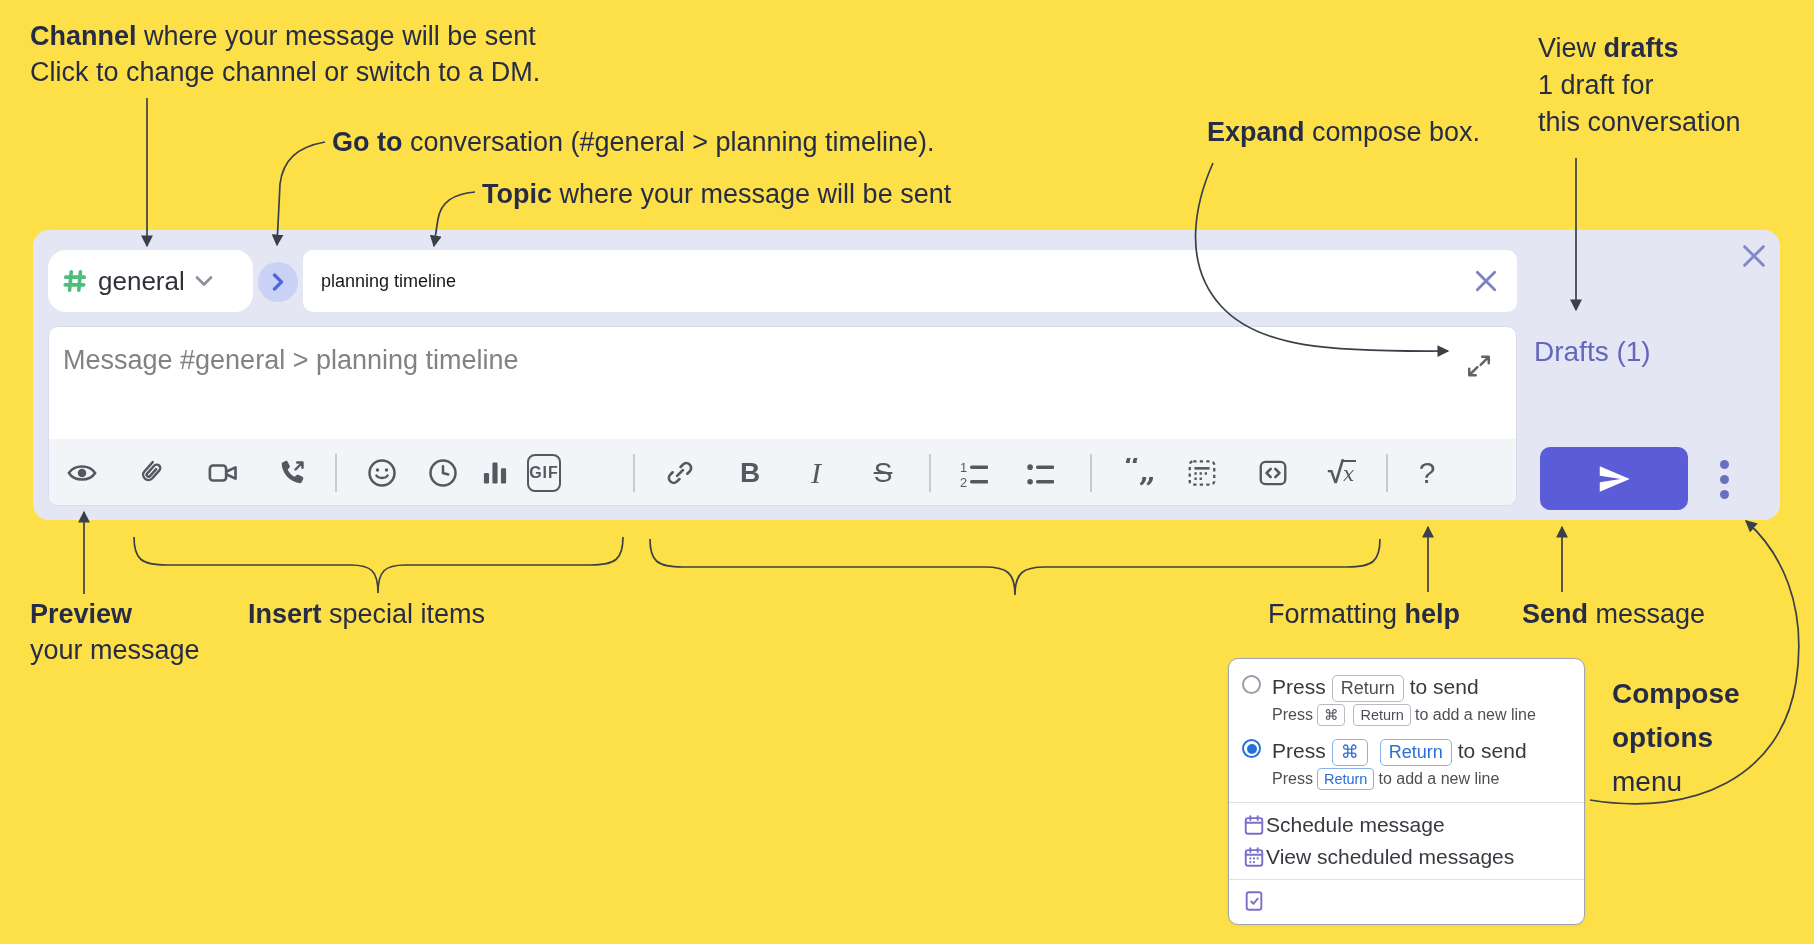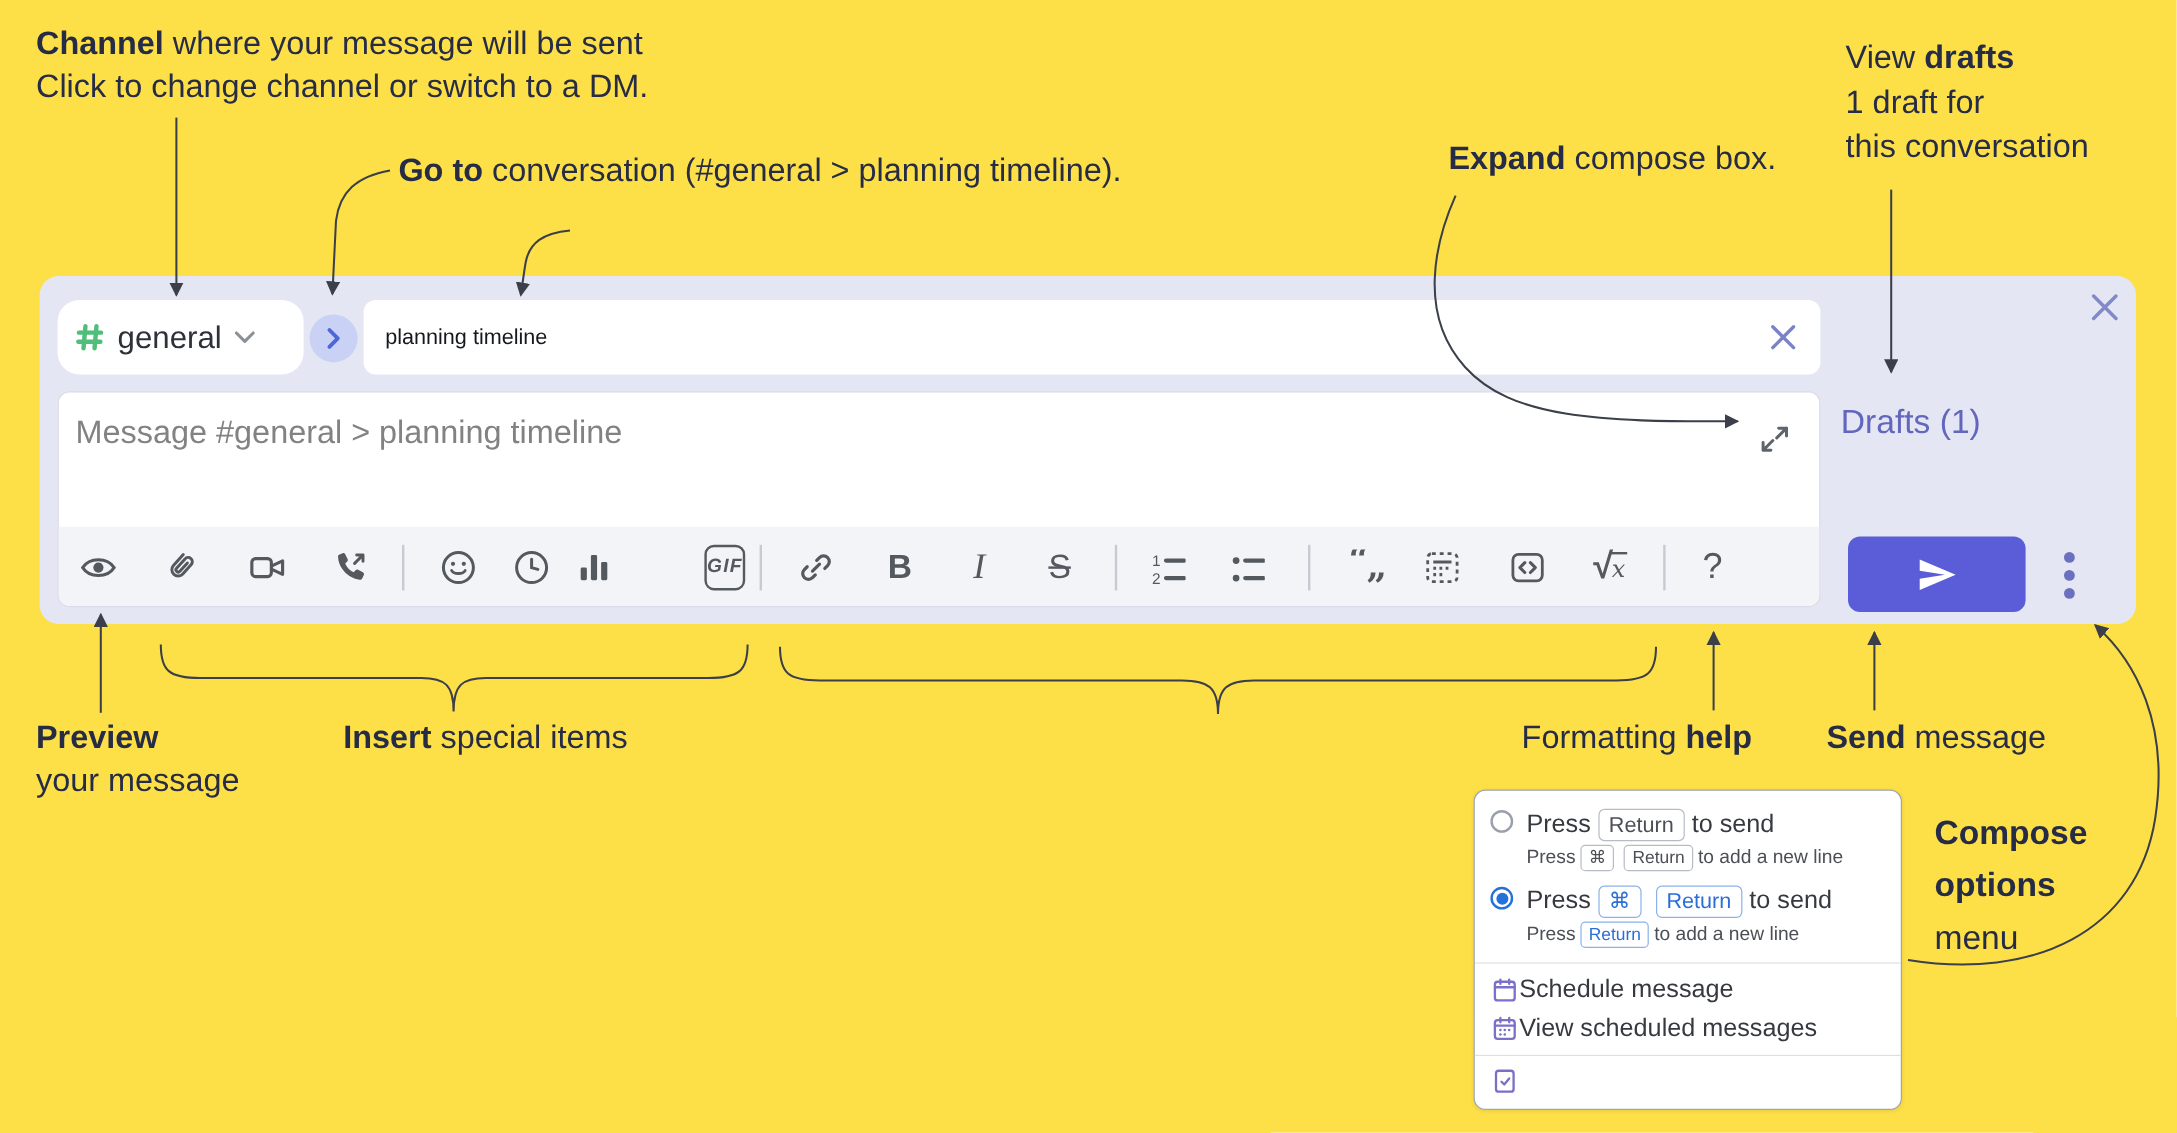--- a/index.html
+++ b/index.html
@@ -94,33 +94,36 @@
     </g>
   </svg>
 
   <div class="lab" style="left:30px;top:18px;">
     <div><b>Channel</b><span> where your message will be sent</span></div>
     <div class="it">Click to change channel or switch to a DM.</div>
   </div>
   <div class="lab" style="left:332px;top:124px;">
     <b>Go to</b><span> conversation (#general &gt; planning timeline).</span>
   </div>
+  <div class="lab" style="left:482px;top:176px;">
+    <b>Topic</b><span> where your message will be sent</span>
+  </div>
   <div class="lab" style="left:1207px;top:114px;">
     <b>Expand</b><span> compose box.</span>
   </div>
   <div class="lab small-lh" style="left:1538px;top:30px;">
     <div><span>View </span><b>drafts</b></div>
     <div class="it">1 draft for</div>
     <div class="it">this conversation</div>
   </div>
   <div class="lab" style="left:30px;top:596px;">
     <div><b>Preview</b></div>
     <div>your message</div>
   </div>
-  <div class="lab" style="left:248px;top:596px;margin-left:38px;">
+  <div class="lab" style="left:248px;top:596px;">
     <b>Insert</b><span> special items</span>
   </div>
   <div class="lab" style="left:1268px;top:596px;">
     <span>Formatting </span><b>help</b>
   </div>
   <div class="lab" style="left:1522px;top:596px;">
     <b>Send</b><span> message</span>
   </div>
   <div class="lab" style="left:1612px;top:672px;font-size:28px;line-height:44px;">
     <div><b>Compose</b></div>
@@ -214,21 +217,21 @@
   </div>
   <div class="tb" style="left:473px;">
     <svg width="28" height="28" viewBox="0 0 24 24">
       <g fill="currentColor">
         <rect x="2.5" y="12" width="4.4" height="9" rx="1"></rect>
         <rect x="9.8" y="3" width="4.4" height="18" rx="1"></rect>
         <rect x="17.1" y="8" width="4.4" height="13" rx="1"></rect>
       </g>
     </svg>
   </div>
-  <div class="tb" style="left:588px;width:32px;font-style:italic;">
+  <div class="tb" style="left:528px;width:32px;">
     <span class="gifbox">GIF</span>
   </div>
   <div class="tdiv" style="left:633px;"></div>
   <div class="tb" style="left:658px;">
     <svg width="28" height="28" viewBox="0 0 24 24">
       <g fill="none" stroke="currentColor" stroke-width="2.3" stroke-linecap="round">
         <path d="M9.5 14.5 L14.5 9.5"></path>
         <path d="M12.5 6.8 l2 -2 a4.1 4.1 0 0 1 5.8 5.8 l-2 2"></path>
         <path d="M11.5 17.2 l-2 2 a4.1 4.1 0 0 1 -5.8 -5.8 l2 -2"></path>
       </g>

